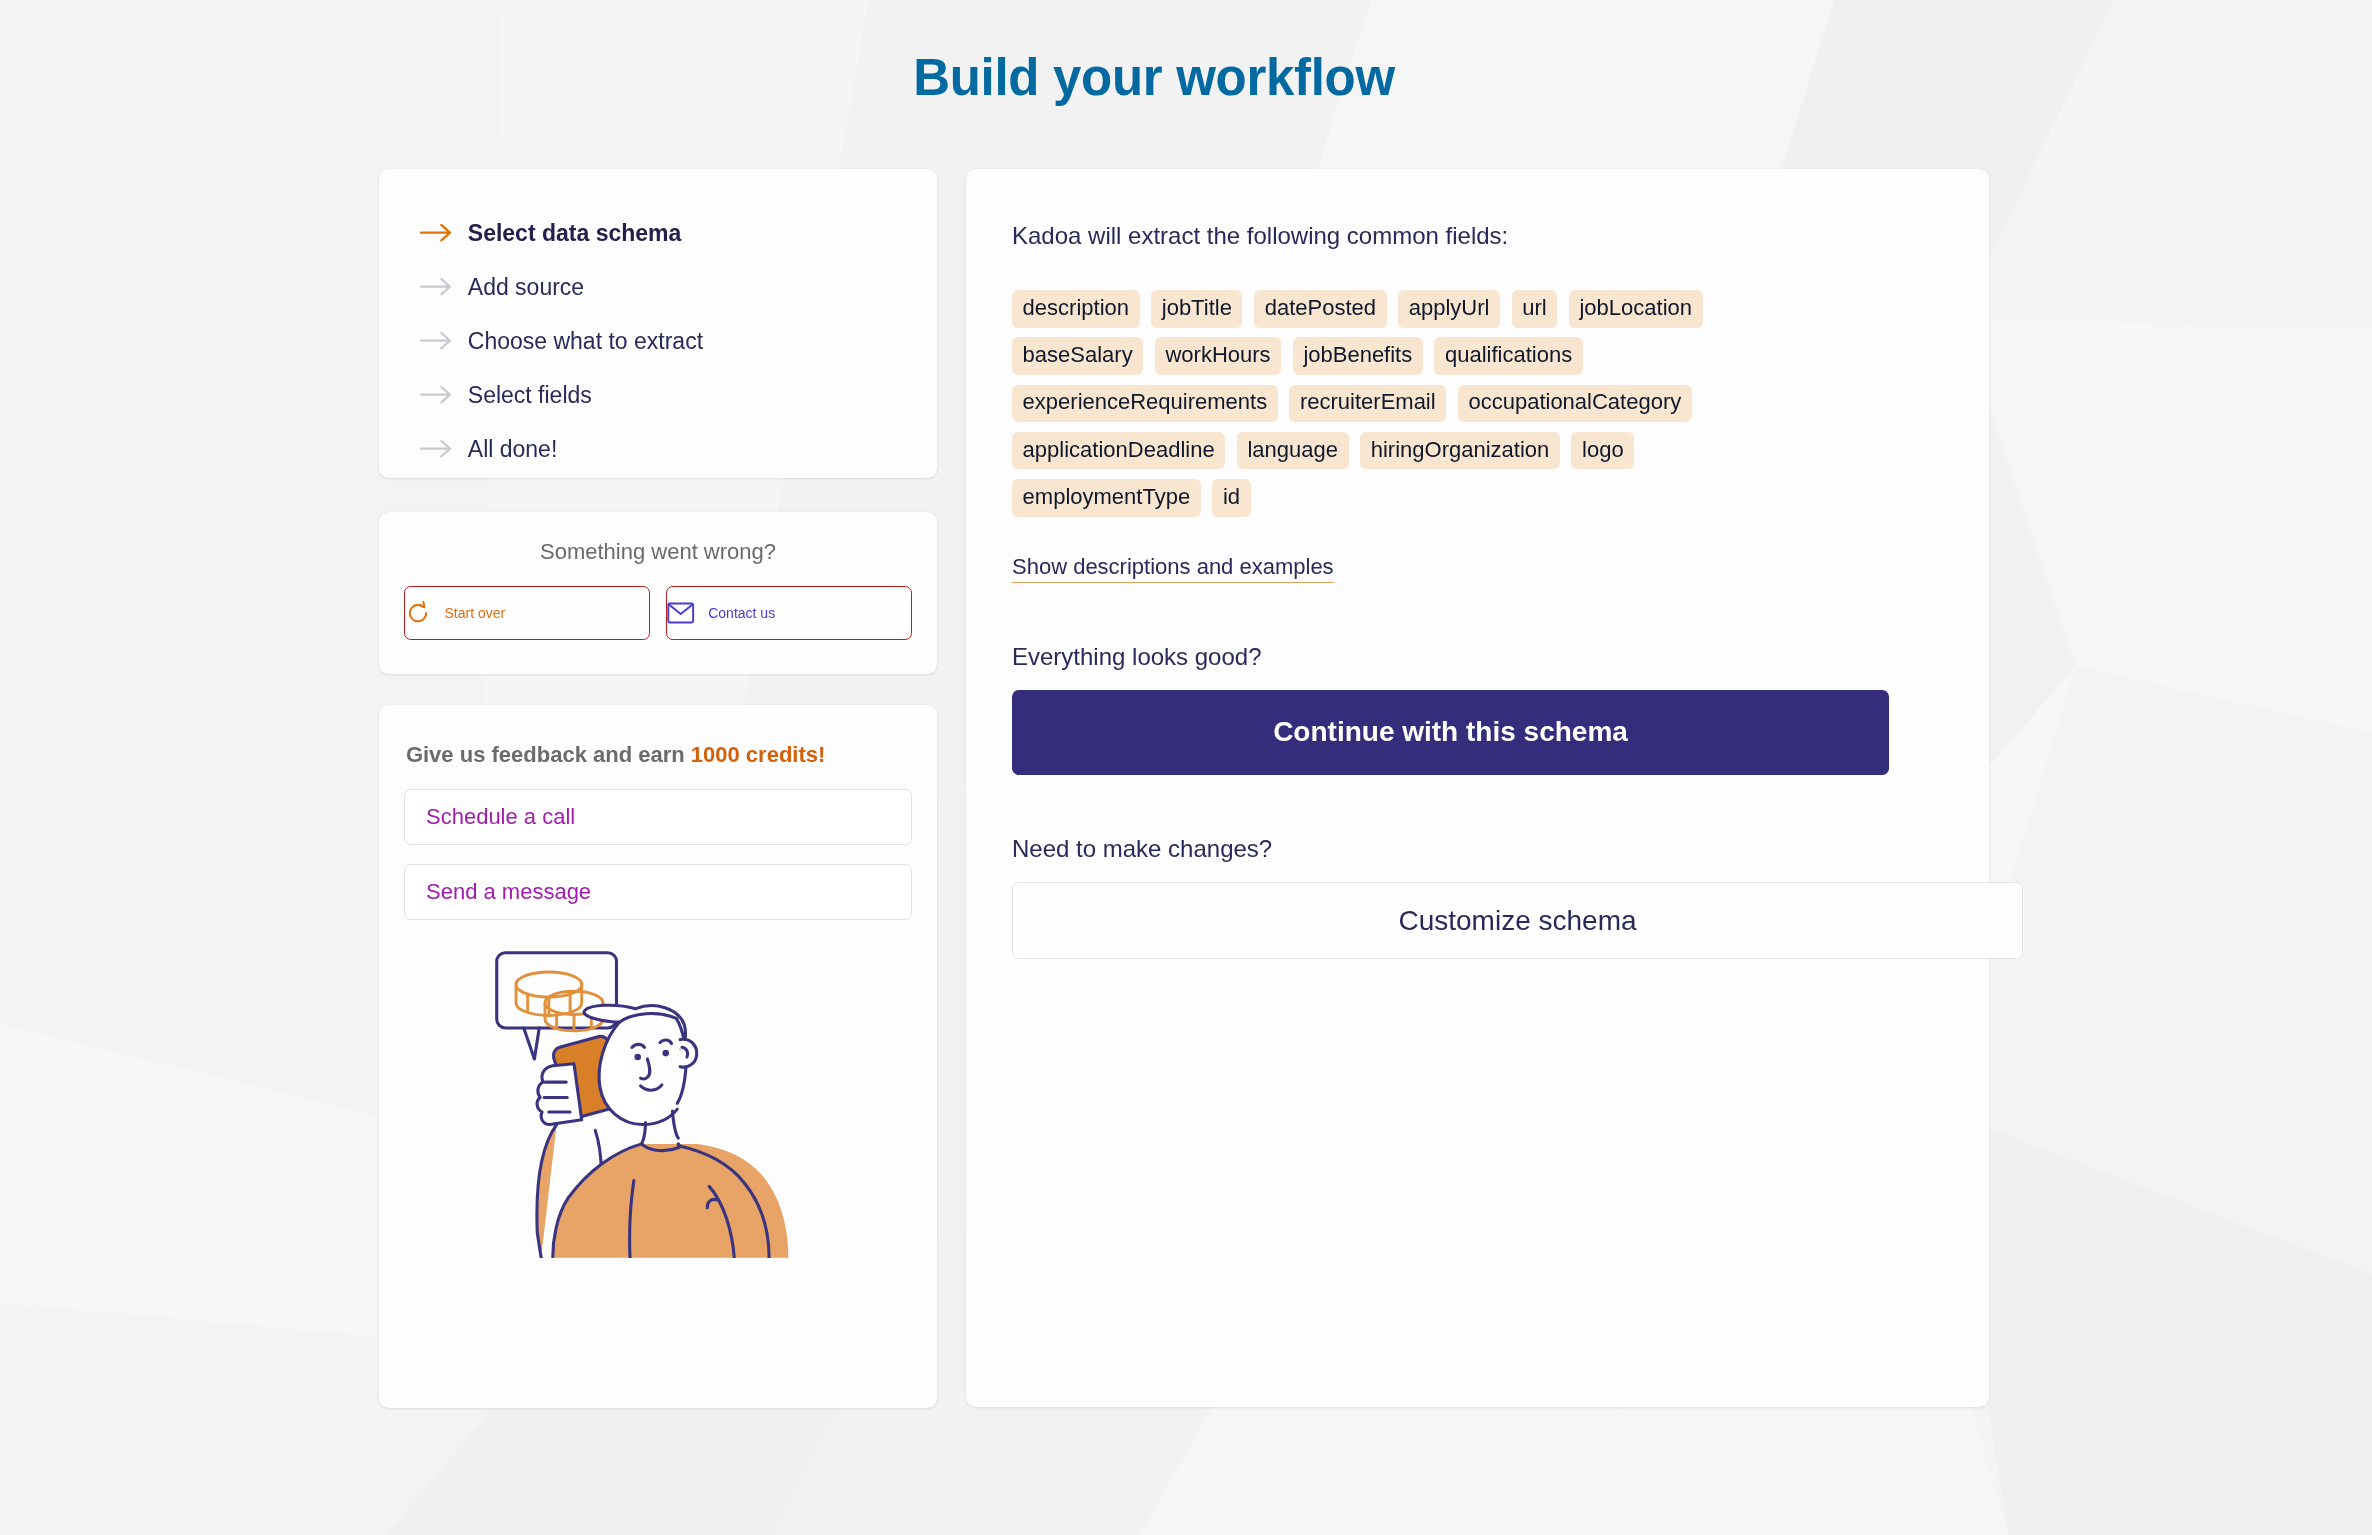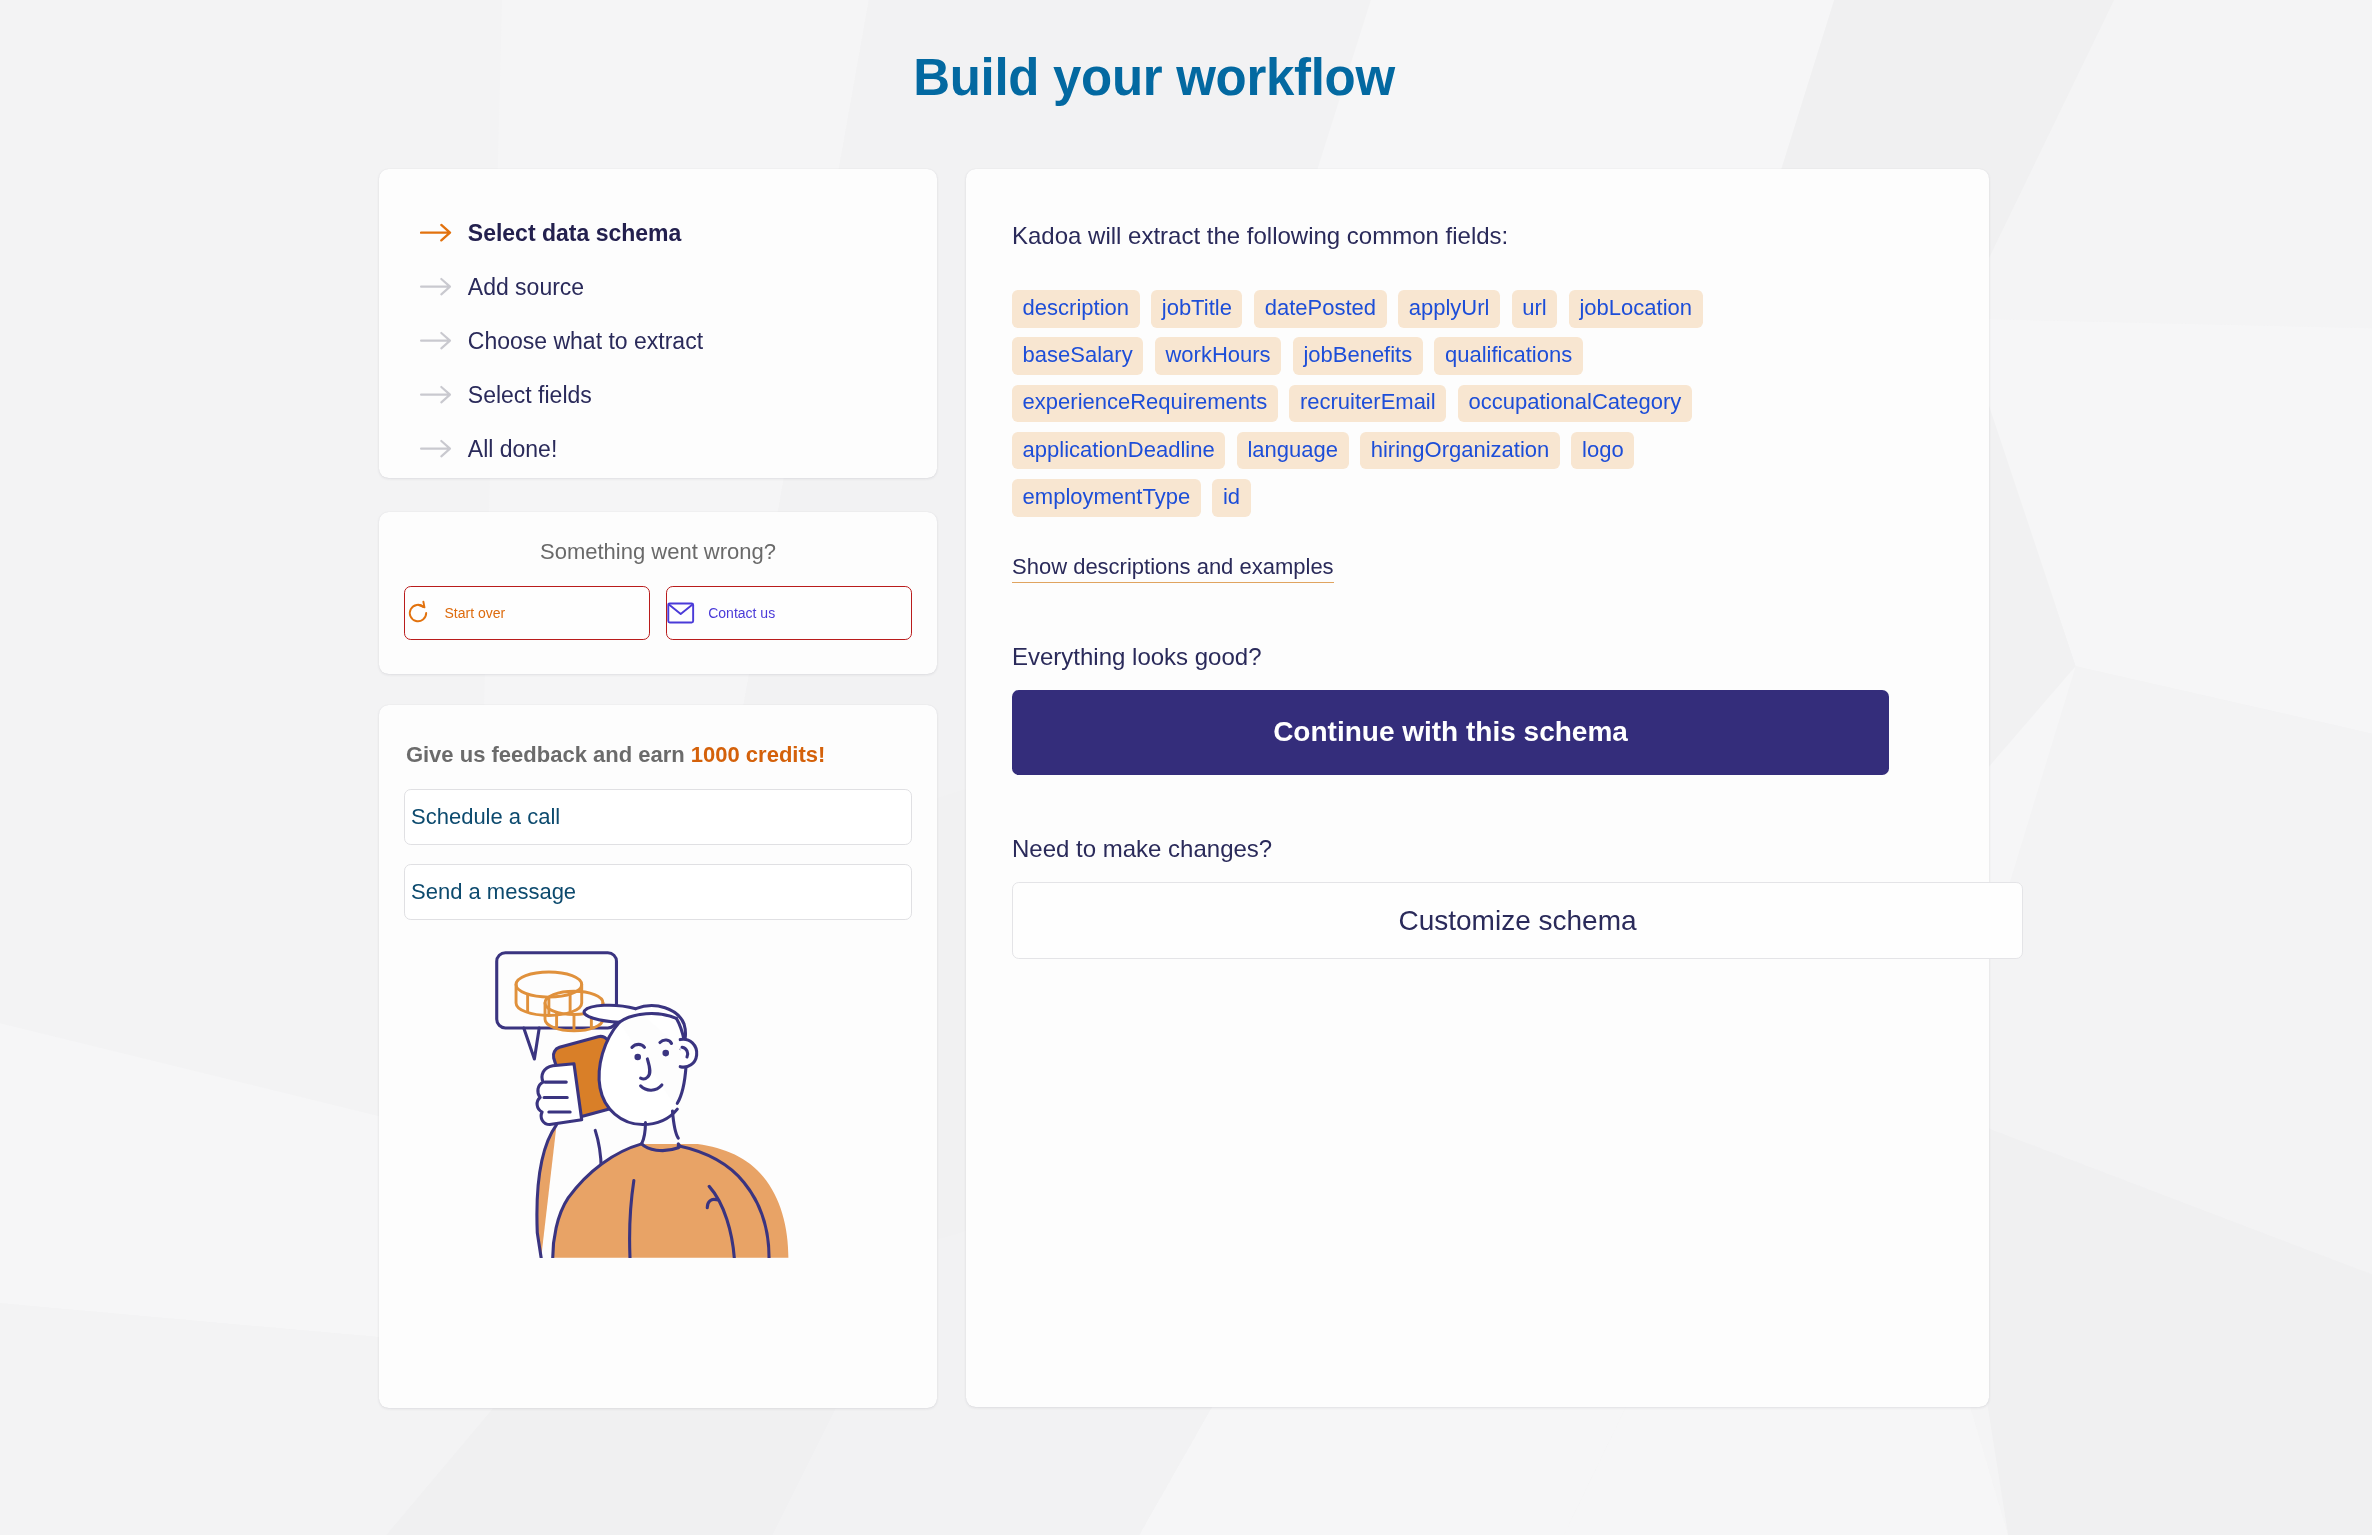--- a/index.html
+++ b/index.html
@@ -149,23 +149,23 @@
     margin: 9.7px 0 21px 1.9px;
   }
   .fb-cta .credits { color: #d4610a; }
   .fb-field {
     height: 56px;
     border: 1px solid #e0e0e3;
     border-radius: 6.8px;
     background: #fff;
     display: flex;
     align-items: center;
-    padding: 0 6px;
-    font-size: 22px;
-    color: #0c4a6e;
+    padding: 0 21px;
+    font-size: 22px;
+    color: #a21caf;
     margin-bottom: 19.3px;
     cursor: pointer;
   }
   #illustration-wrap {
     position: relative;
     width: 100%;
     height: 319px;
     margin-top: 11.6px;
   }
   #illustration {
@@ -190,21 +190,21 @@
     margin-bottom: 40px;
   }
   .tag-cloud {
     display: flex;
     flex-wrap: wrap;
     gap: 9.7px 11.6px;
     max-width: 811px;
   }
   .tag {
     background: #f8e6d1;
-    color: #1d4ed8;
+    color: #0f172a;
     font-size: 22px;
     border-radius: 5.8px;
     padding: 4.8px 10.6px 6.8px 10.6px;
     white-space: nowrap;
     cursor: default;
   }
   .show-desc-link {
     display: inline-block;
     margin-top: 37px;
     font-size: 22px;

